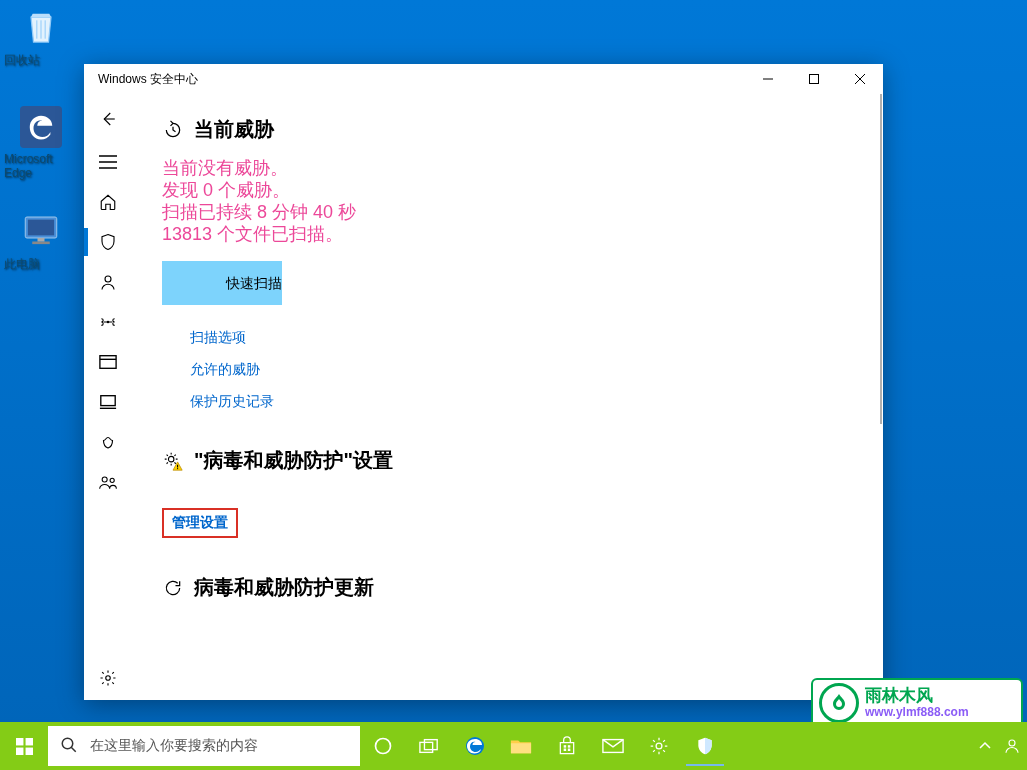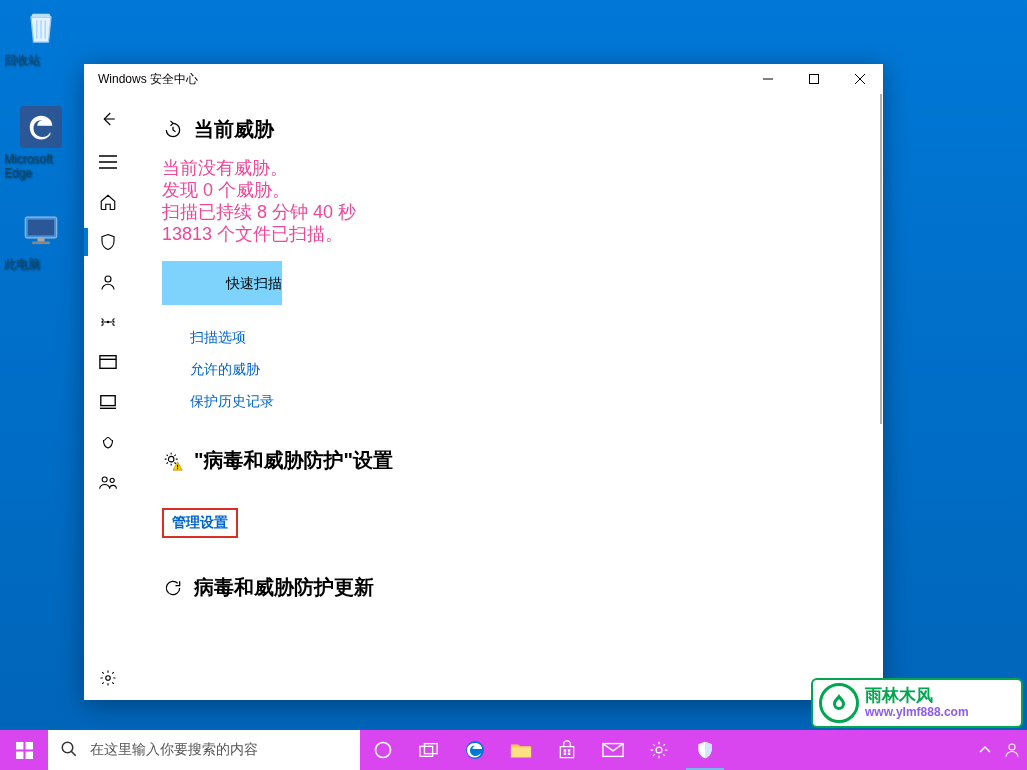--- a/index.html
+++ b/index.html
@@ -40,21 +40,21 @@
   .body-text { font-size: 18px; line-height: 22px; color: #ec4899; }
   .body-text p { margin: 0; }
   .btn { display: inline-block; min-width: 120px; height: 44px; line-height: 32px; background: #7dd3fc; border: none; font-size: 14px; text-align: right; margin-top: 16px; cursor: default; }
   .link { display: block; color: #0066cc; font-size: 14px; margin-top: 14px; cursor: default; margin-left: 28px; }
   .link:first-of-type { margin-top: 24px; }
 
   .highlight-box { display: inline-block; border: 2px solid #d93025; padding: 4px 8px; margin-top: 20px; font-weight: bold; }
   .highlight-box .link { margin: 0; }
 
   
-  .taskbar { position: absolute; left: 0; bottom: 0; width: 100%; height: 40px; background: #d946ef; display: flex; align-items: center; }
+  .taskbar { position: absolute; left: 0; bottom: 0; width: 100%; height: 48px; background: #84cc16; display: flex; align-items: center; }
   .tb-start { width: 48px; height: 40px; display: flex; align-items: center; justify-content: center; }
   .tb-search { flex: 0 0 312px; height: 40px; background: #fff; display: flex; align-items: center; padding: 0 12px; font-size: 14px; color: #555; }
   .tb-search .sicon { margin-right: 12px; color: #333; }
   .tb-icon { width: 46px; height: 40px; display: flex; align-items: center; justify-content: center; color: #fff; position: relative; }
   .tb-icon.active::after { content: ''; position: absolute; left: 4px; right: 4px; bottom: 0; height: 2px; background: #76b9ed; }
   .tb-spacer { flex: 1; }
   .tray { display: flex; align-items: center; height: 40px; }
   .tray-icon { width: 24px; height: 40px; display: flex; align-items: center; justify-content: center; color: #fff; font-size: 14px; }
 
   

